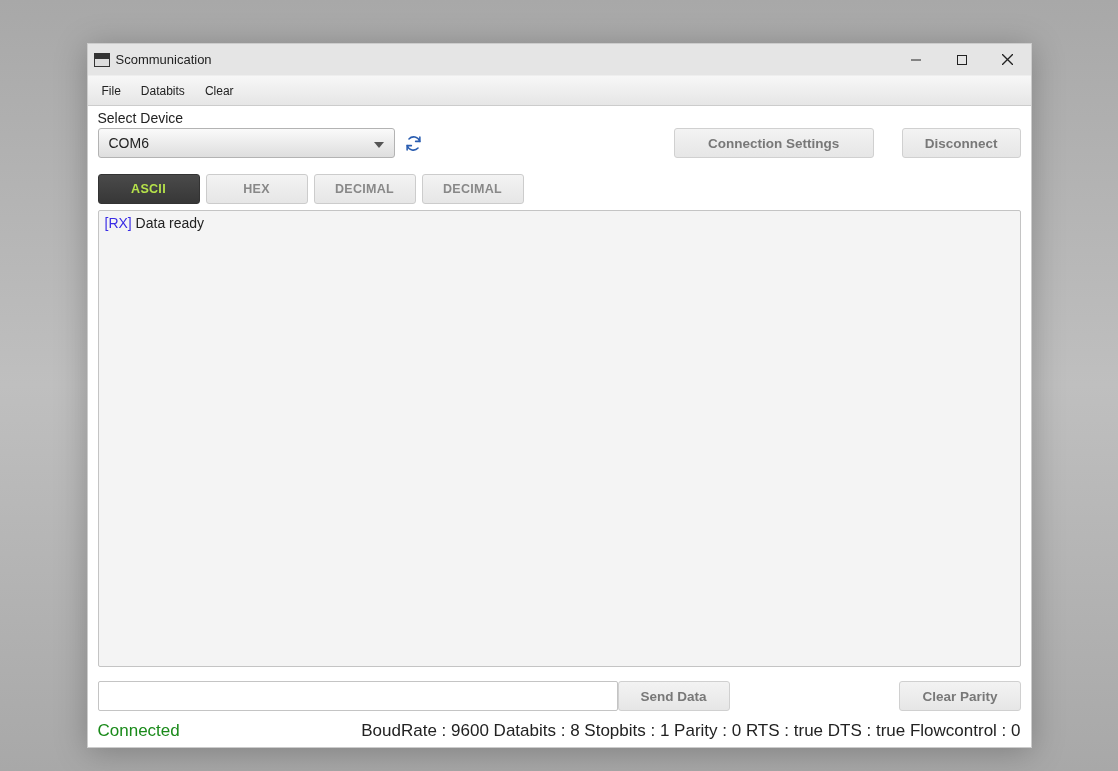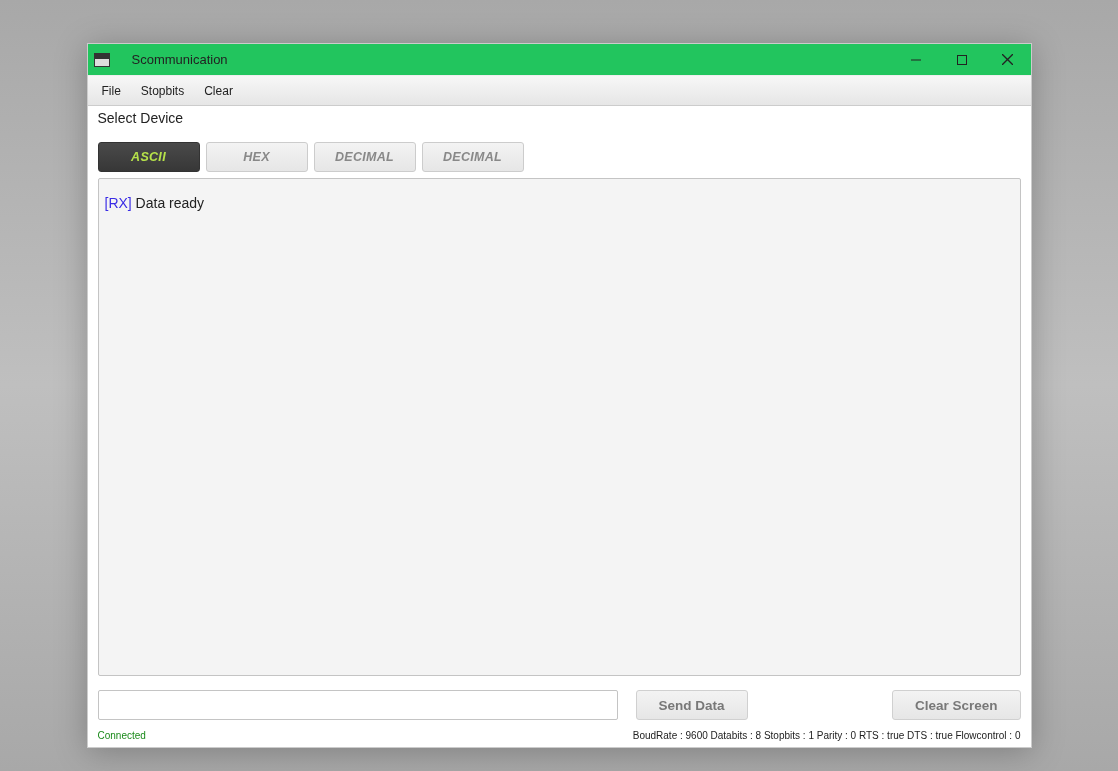--- a/index.html
+++ b/index.html
@@ -11,23 +11,22 @@
     }
     .window {
       width: 945px; height: 705px;
       background: #fff;
       border: 1px solid #ccc;
       box-shadow: 0 4px 30px rgba(0,0,0,0.25);
       display: flex; flex-direction: column;
     }
     .titlebar {
       height: 32px; display: flex; align-items: center;
-      background: #22c55e; border-bottom: 1px solid #eee;
+      background: #e5e5e5; border-bottom: 1px solid #eee;
       padding-left: 6px;
-      gap: 16px;
     }
     .app-icon {
       width: 16px; height: 14px;
       border: 1px solid #333;
       background: linear-gradient(to bottom, #333 40%, #ddd 40%);
       margin-right: 6px;
     }
     .title-text { font-size: 13px; color: #222; flex: 0 0 auto; }
     .title-spacer { flex: 1; }
     .win-controls { display: flex; }
@@ -36,21 +35,21 @@
       cursor: pointer; color: #222;
     }
     .menubar {
       height: 30px; display: flex; align-items: center; padding: 0 4px;
       background: linear-gradient(to bottom, #f7f7f7 0%, #e6e6e6 100%);
       border-bottom: 1px solid #ccc;
       font-size: 12px; color: #222;
     }
     .menu-item { padding: 4px 10px; cursor: default; }
     .content { flex: 1; padding: 4px 10px 6px 10px; display: flex; flex-direction: column; }
-    .label-select-device { font-size: 14px; color: #222; margin-bottom: 16px; }
+    .label-select-device { font-size: 14px; color: #222; margin-bottom: 2px; }
     .device-row {
       display: flex; align-items: center; gap: 10px; margin-bottom: 16px;
     }
     .combo {
       width: 297px; height: 30px;
       border: 1px solid #b3b3b3; border-radius: 3px;
       background: linear-gradient(to bottom, #fafafa, #dedede);
       display: flex; align-items: center; justify-content: space-between;
       padding: 0 10px; font-size: 14px; color: #222; cursor: default;
     }
@@ -59,48 +58,48 @@
     .device-row-spacer { flex: 1; }
     .btn {
       height: 30px; padding: 0 22px;
       border: 1px solid #d0d0d0; border-radius: 3px;
       background: linear-gradient(to bottom, #f3f3f3, #e6e6e6);
       color: #787878; font-size: 13.5px; font-weight: 600;
       display: flex; align-items: center; justify-content: center; cursor: pointer;
     }
     .btn-wide { min-width: 200px; }
     .btn-mid { min-width: 118px; }
-    .tabs { display: flex; gap: 6px; margin-bottom: 6px; font-style: italic; }
+    .tabs { display: flex; gap: 6px; margin-bottom: 6px; }
     .tab {
       width: 102px; height: 30px;
       border: 1px solid #ccc; border-radius: 3px;
       background: linear-gradient(to bottom, #f3f3f3, #e6e6e6);
       color: #888; font-size: 12.5px; font-weight: 700; letter-spacing: 0.3px;
       display: flex; align-items: center; justify-content: center; cursor: pointer;
     }
     .tab.active {
       background: linear-gradient(to bottom, #4a4a4a, #373737);
       border-color: #333; color: #b6e24a;
     }
     .console {
       flex: 1; border: 1px solid #c4c4c4; border-radius: 2px;
-      background: #f4f4f4; padding: 16px 6px; font-size: 14px; overflow: auto;
+      background: #f4f4f4; padding: 4px 6px; font-size: 14px; overflow: auto;
       color: #222;
     }
     .console .prefix { color: #3a2ce5; }
-    .send-row { display: flex; align-items: center; gap: 18px; margin-top: 14px; }
+    .send-row { display: flex; align-items: center; margin-top: 14px; }
     .send-input {
       width: 520px; height: 30px;
       border: 1px solid #c4c4c4; border-radius: 2px; background: #fff;
       padding: 0 6px; font-size: 14px;
     }
     .send-row-spacer { flex: 1; }
     .status-row {
       display: flex; align-items: flex-end; justify-content: space-between;
-      margin-top: 10px; font-size: 10px;
+      margin-top: 10px; font-size: 17px;
     }
     .status-connected { color: #1a8a1a; }
     .status-detail { color: #222; }
   </style>
 </head>
 <body>
 
 <div class="window">
   <div class="titlebar">
     <div class="app-icon"></div>
@@ -121,45 +120,67 @@
         <svg width="11" height="11" viewBox="0 0 10 10">
             <line x1="0" y1="0" x2="10" y2="10" stroke="currentColor" stroke-width="1.2"></line>
             <line x1="10" y1="0" x2="0" y2="10" stroke="currentColor" stroke-width="1.2"></line>
           </svg>
       </div>
     </div>
   </div>
 
   <div class="menubar">
     <div class="menu-item">File</div>
-    <div class="menu-item">Stopbits</div>
+    <div class="menu-item">Databits</div>
     <div class="menu-item">Clear</div>
   </div>
 
   <div class="content">
     <div class="label-select-device">Select Device</div>
+    <div class="device-row">
+      <div class="combo">
+        <span>COM6</span>
+        <span class="caret">
+          <svg width="10" height="6" viewBox="0 0 10 6">
+              <path d="M0 0 L5 6 L10 0 Z" fill="#555"></path>
+            </svg>
+        </span>
+      </div>
+      <div class="refresh-icon">
+        <svg width="17" height="17" viewBox="0 0 24 24" fill="none" stroke="#2a5db0" stroke-width="2.2" stroke-linecap="round">
+          <path d="M21 3 v6 h-6"></path>
+          <path d="M3 21 v-6 h6"></path>
+          <path d="M20.8 9 A9 9 0 0 0 5.6 5.6"></path>
+          <path d="M3.2 15 A9 9 0 0 0 18.4 18.4"></path>
+        </svg>
+      </div>
+      <div class="device-row-spacer"></div>
+      <div class="btn btn-wide">Connection Settings</div>
+      <div style="width:8px"></div>
+      <div class="btn btn-mid">Disconnect</div>
+    </div>
 
     <div class="tabs">
       <div class="tab active">ASCII</div>
       <div class="tab">HEX</div>
       <div class="tab">DECIMAL</div>
       <div class="tab">DECIMAL</div>
     </div>
 
     <div class="console">
       <div>
         <span class="prefix">[RX]</span><span> Data ready</span>
       </div>
     </div>
 
     <div class="send-row">
       <input class="send-input" type="text" value="" style="">
       <div class="btn" style="min-width:112px">Send Data</div>
       <div class="send-row-spacer"></div>
-      <div class="btn btn-mid">Clear Screen</div>
+      <div class="btn btn-mid">Clear Parity</div>
     </div>
 
     <div class="status-row">
       <div class="status-connected">Connected</div>
       <div class="status-detail">BoudRate : 9600 Databits : 8 Stopbits : 1 Parity : 0 RTS : true DTS : true Flowcontrol : 0</div>
     </div>
   </div>
 </div>
 
 </body></html>

